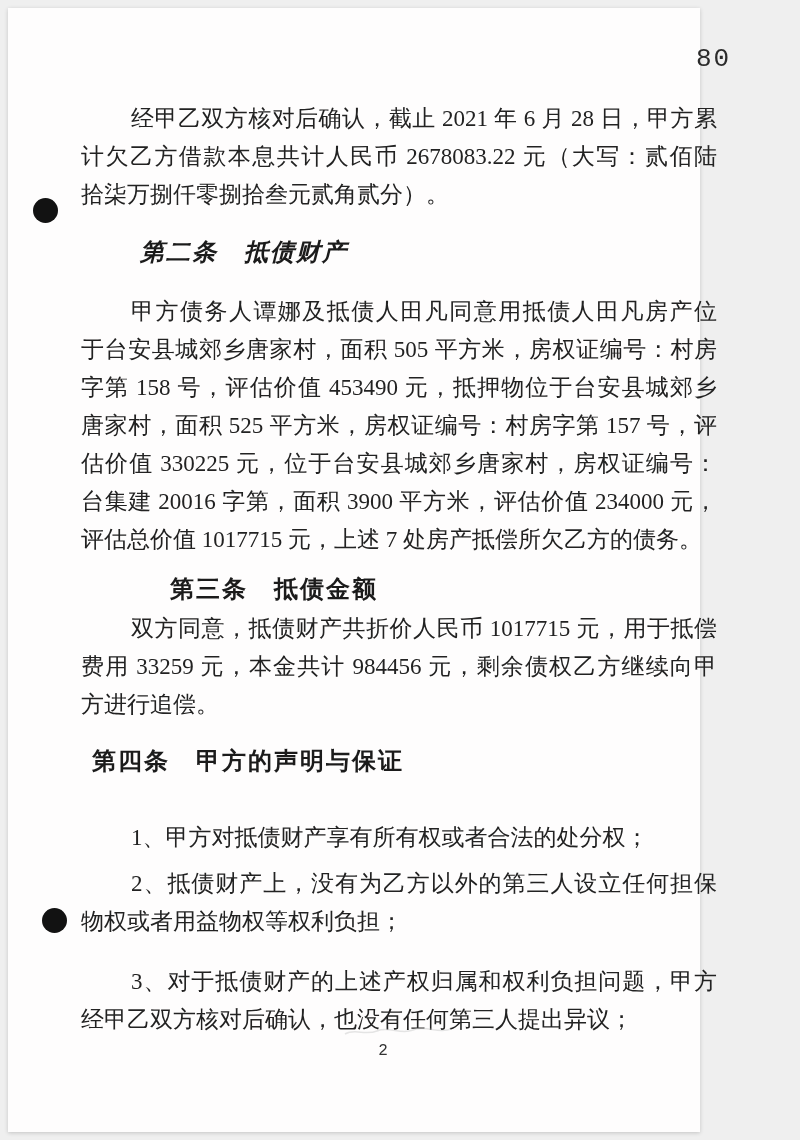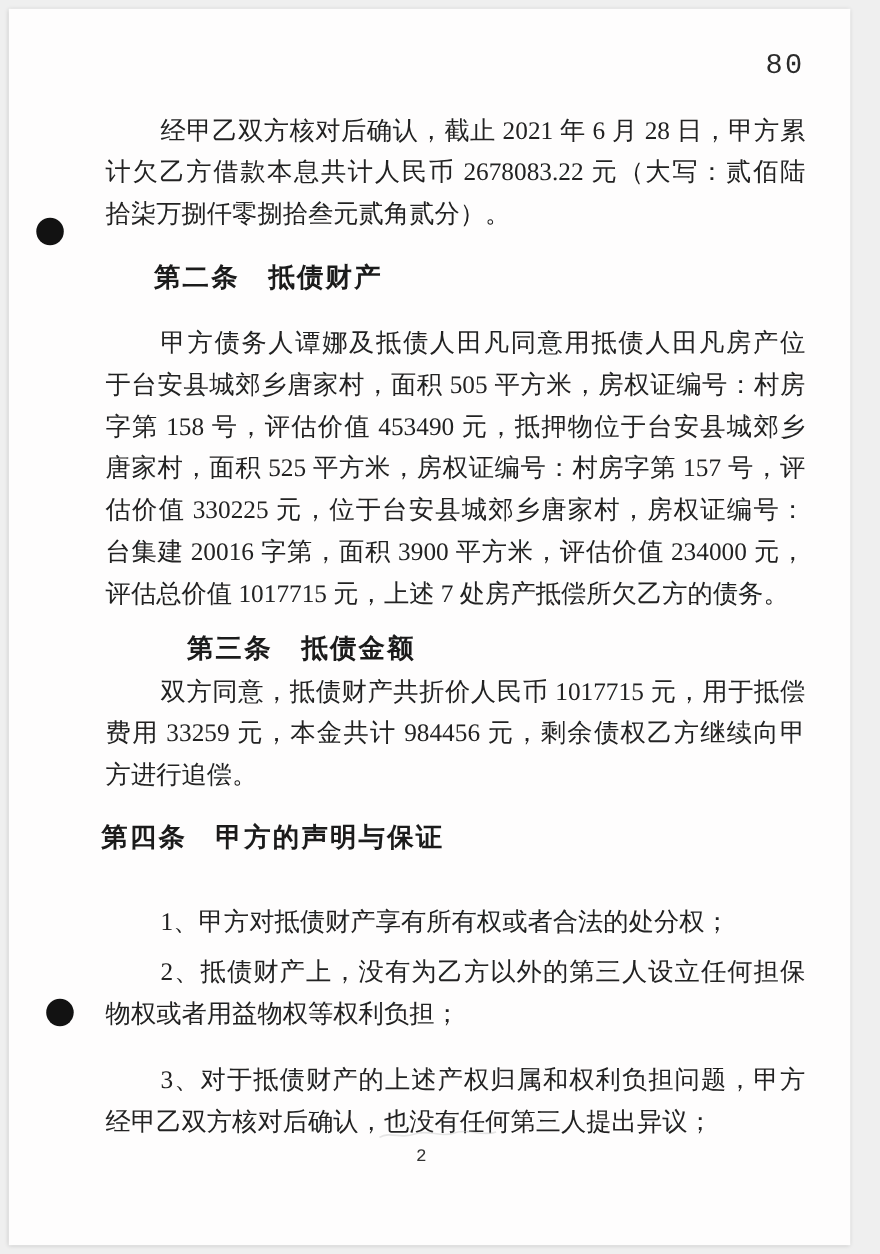--- a/index.html
+++ b/index.html
@@ -8,37 +8,37 @@
     width: 800px;
     height: 1140px;
     overflow: hidden;
     background: #efefef;
     font-family: "Liberation Serif", "DejaVu Serif", serif;
   }
   .sheet {
     position: absolute;
     left: 8px;
     top: 8px;
-    width: 765px;
+    width: 692px;
     height: 1124px;
     background: #fefdfd;
     box-shadow: 0 1px 4px rgba(0,0,0,0.18);
   }
   .stamp-number {
     position: absolute;
     left: 688px;
     top: 36px;
     font-family: "Liberation Mono", "DejaVu Sans Mono", monospace;
     font-size: 26px;
     letter-spacing: 2px;
     color: #2b2b2b;
   }
   .block {
     position: absolute;
-    left: 88px;
+    left: 73px;
     width: 636px;
     font-size: 23px;
     line-height: 38px;
     color: #222222;
   }
   .line {
     text-align: justify;
     text-align-last: justify;
   }
   .line.last {
@@ -88,21 +88,21 @@
 
   <div class="hole-dot" style="left:25px; top:190px;"></div>
   <div class="hole-dot" style="left:34px; top:900px;"></div>
 
   <div class="block" style="top:92px;">
     <div class="line indent">经甲乙双方核对后确认，截止 2021 年 6 月 28 日，甲方累</div>
     <div class="line">计欠乙方借款本息共计人民币 2678083.22 元（大写：贰佰陆</div>
     <div class="line last">拾柒万捌仟零捌拾叁元贰角贰分）。</div>
   </div>
 
-  <div class="heading" style="left:132px; top:228px;">第二条　抵债财产</div>
+  <div class="heading" style="left:132px; top:228px;font-style:italic;">第二条　抵债财产</div>
 
   <div class="block" style="top:285px;">
     <div class="line indent">甲方债务人谭娜及抵债人田凡同意用抵债人田凡房产位</div>
     <div class="line">于台安县城郊乡唐家村，面积 505 平方米，房权证编号：村房</div>
     <div class="line">字第 158 号，评估价值 453490 元，抵押物位于台安县城郊乡</div>
     <div class="line">唐家村，面积 525 平方米，房权证编号：村房字第 157 号，评</div>
     <div class="line">估价值 330225 元，位于台安县城郊乡唐家村，房权证编号：</div>
     <div class="line">台集建 20016 字第，面积 3900 平方米，评估价值 234000 元，</div>
     <div class="line last">评估总价值 1017715 元，上述 7 处房产抵偿所欠乙方的债务。</div>
   </div>

